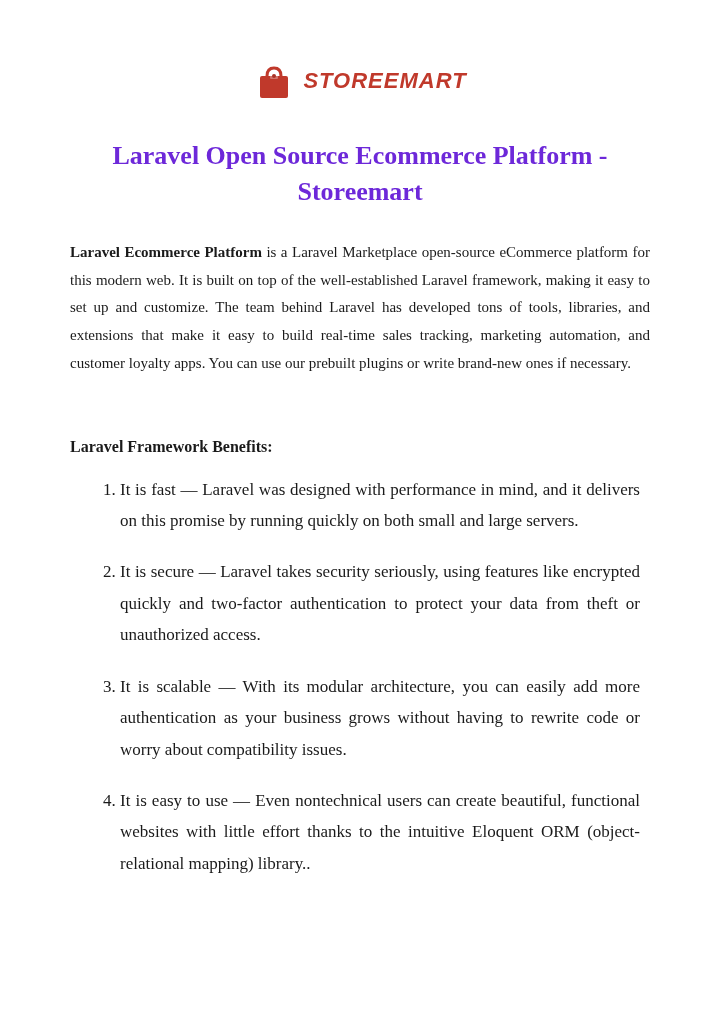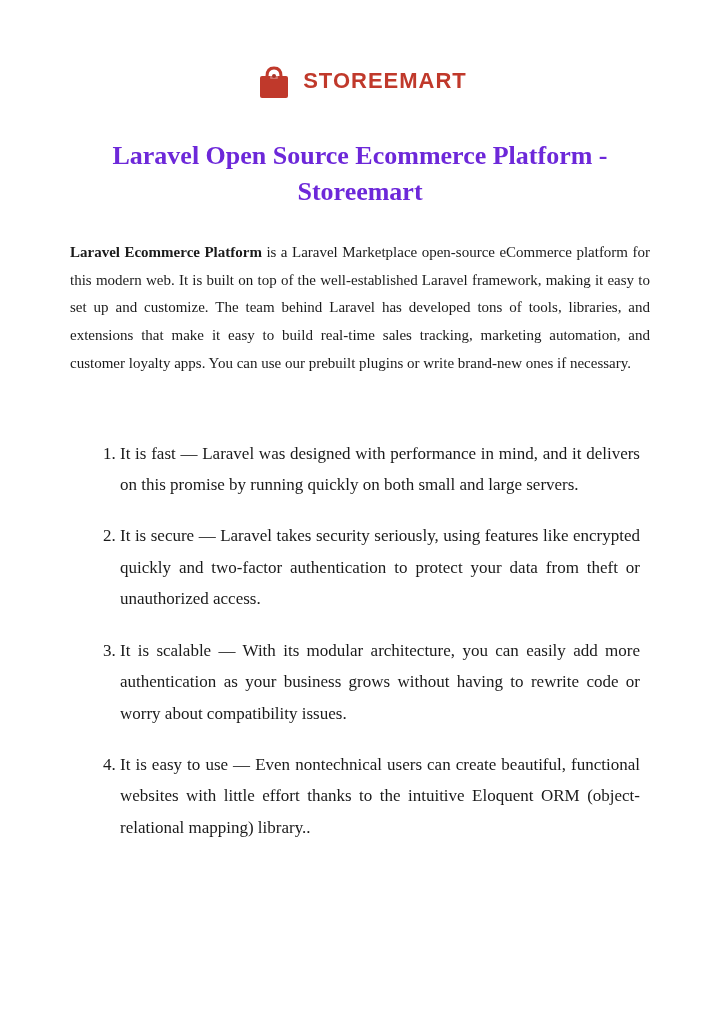--- a/index.html
+++ b/index.html
@@ -16,20 +16,21 @@
       min-height: 1017px;
       padding: 40px 70px;
     }
 
     .header {
       display: flex;
       justify-content: center;
       align-items: center;
       margin-bottom: 36px;
       padding-top: 20px;
+      font-style: italic;
     }
 
     .logo-container {
       display: flex;
       align-items: center;
       gap: 8px;
     }
 
     .logo-icon {
       width: 42px;
@@ -106,19 +107,20 @@
   </div>
 </div>
 
 <h1 class="page-title">Laravel Open Source Ecommerce Platform - Storeemart</h1>
 
 <p class="intro-paragraph">
   <span class="bold-phrase">Laravel Ecommerce Platform</span><span> is a Laravel Marketplace open-source eCommerce platform for this modern web. It is built on top of the well-established Laravel framework, making it easy to set up and customize. The team behind Laravel has developed tons of tools, libraries, and extensions that make it easy to build real-time sales tracking, marketing automation, and customer loyalty apps. You can use our prebuilt plugins or write brand-new ones if necessary.</span>
 </p>
 
 <div class="benefits-section">
+  <p class="section-title">Laravel Framework Benefits:</p>
   <ol class="benefits-list">
   <li>It is fast — Laravel was designed with performance in mind, and it delivers on this promise by running quickly on both small and large servers.</li>
       <li>It is secure — Laravel takes security seriously, using features like encrypted quickly and two-factor authentication to protect your data from theft or unauthorized access.</li>
       <li>It is scalable — With its modular architecture, you can easily add more authentication as your business grows without having to rewrite code or worry about compatibility issues.</li>
       <li>It is easy to use — Even nontechnical users can create beautiful, functional websites with little effort thanks to the intuitive Eloquent ORM (object-relational mapping) library..</li>
     </ol>
 </div>
 
 </body></html>

